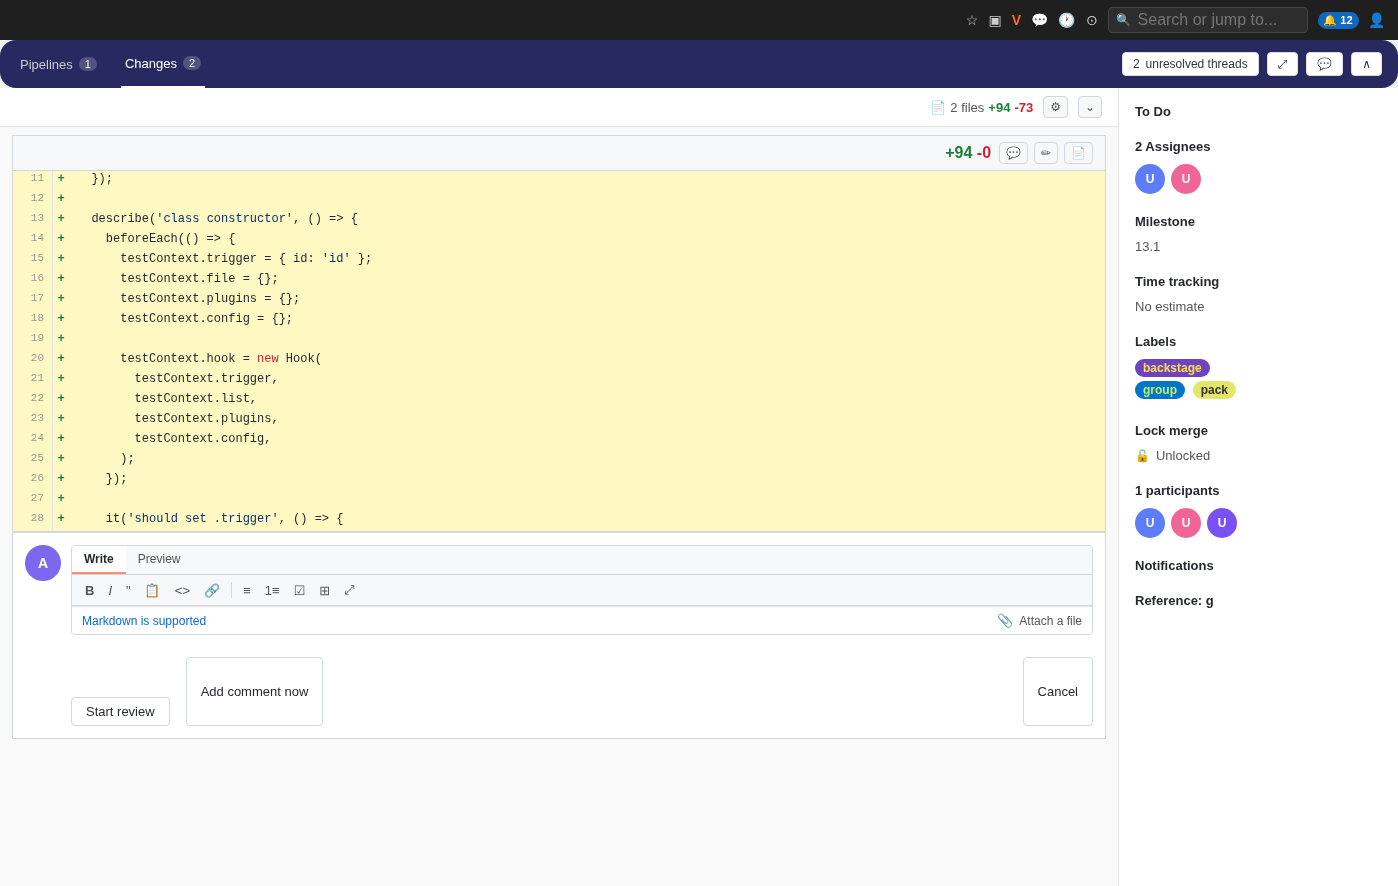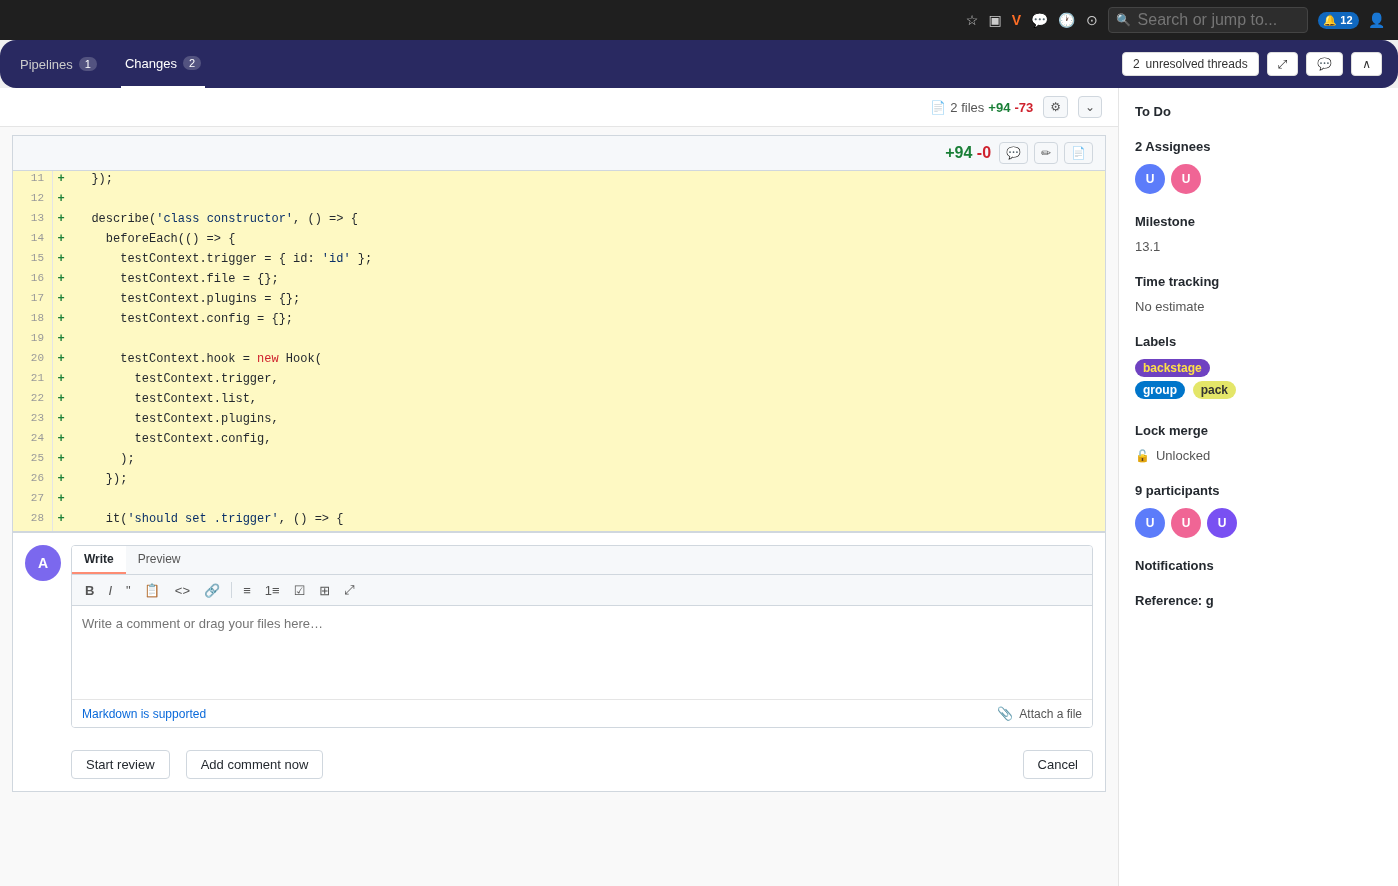--- a/index.html
+++ b/index.html
@@ -297,20 +297,21 @@
       padding: 6px 14px;
       border-radius: 4px;
       font-size: 13px;
       cursor: pointer;
       font-weight: 500;
     }
     .btn-outline {
       background: white;
       border: 1px solid #d0d7de;
       color: #24292f;
+      margin-top: 40px;
     }
     .btn-primary {
       background: white;
       border: 1px solid #d0d7de;
       color: #24292f;
       margin-left: 8px;
     }
     .btn-cancel {
       background: white;
       border: 1px solid #d0d7de;
@@ -345,21 +346,21 @@
     .label-badge {
       display: inline-block;
       padding: 2px 8px;
       border-radius: 12px;
       font-size: 12px;
       font-weight: 600;
       margin-right: 4px;
       margin-bottom: 4px;
     }
     .label-backstage { background: #6f42c1; color: #fde047; }
-    .label-group { background: #0075ca; color: #ffffff; }
+    .label-group { background: #0075ca; color: #bef264; }
     .label-pack { background: #e4e669; color: #333; }
     .participants-list { display: flex; gap: 6px; margin-top: 6px; }
     .lock-row { display: flex; align-items: center; gap: 6px; color: #555; font-size: 13px; margin-top: 4px; }
     .lock-icon { font-size: 12px; }
 
     
     .kw-new { color: #cf222e; }
     .kw-string { color: #0a3069; }
   </style>
 </head>
@@ -542,21 +543,20 @@
             <button class="toolbar-btn">&lt;&gt;</button>
             <button class="toolbar-btn">🔗</button>
             <div class="toolbar-divider"></div>
             <button class="toolbar-btn">≡</button>
             <button class="toolbar-btn">1≡</button>
             <button class="toolbar-btn">☑</button>
             <button class="toolbar-btn">⊞</button>
             <button class="toolbar-btn">⤢</button>
           </div>
           
-          <textarea class="editor-textarea" placeholder="Write a comment or drag your files here…" style=""></textarea>
           
           <div class="editor-footer">
             <a class="markdown-link" href="#">Markdown is supported</a>
             <div style="display:flex; align-items:center; gap:6px;">
               <span>📎</span>
               <span class="attach-file">Attach a file</span>
             </div>
           </div>
         </div>
       </div>
@@ -606,21 +606,21 @@
 
     <div class="sidebar-section">
       <div class="sidebar-title">Lock merge</div>
       <div class="lock-row">
         <span class="lock-icon">🔓</span>
         <span>Unlocked</span>
       </div>
     </div>
 
     <div class="sidebar-section">
-      <div class="sidebar-title">9 participants</div>
+      <div class="sidebar-title">1 participants</div>
       <div class="participants-list">
         <div class="sidebar-avatar" style="background:#5c7cfa;">U</div>
         <div class="sidebar-avatar" style="background:#f06595;">U</div>
         <div class="sidebar-avatar" style="background:#7950f2;">U</div>
       </div>
     </div>
 
     <div class="sidebar-section">
       <div class="sidebar-title">Notifications</div>
     </div>

